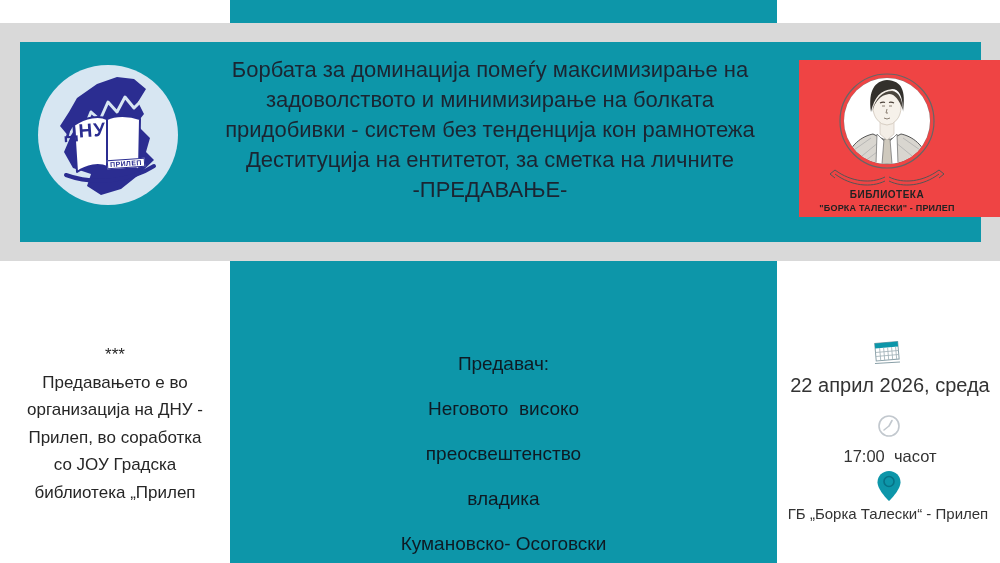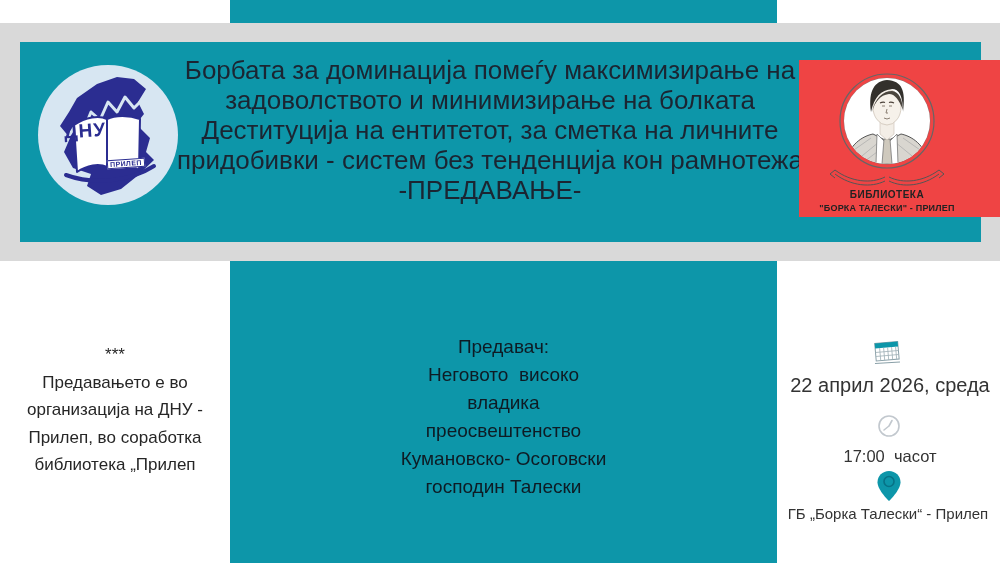--- a/index.html
+++ b/index.html
@@ -9,21 +9,21 @@
 
   
   .v-band { position:absolute; left:230px; top:0; width:547px; height:563px; background:var(--teal,#0d96a9); }
 
   
   .banner { position:absolute; left:0; top:23px; width:1000px; height:238px; background:var(--banner-gray,#d9d9d9); }
   .banner-inner { position:absolute; left:20px; top:19px; width:961px; height:200px; background:var(--teal,#0d96a9); }
 
   
   .title { position:absolute; left:140px; top:13px; width:660px; text-align:center;
-           font-size:26px; line-height:30px; color:var(--title-text,#1b2532); }
+           font-size:22px; line-height:30px; color:var(--title-text,#1b2532); }
   .title-line { white-space:pre; }
 
   
   .logo-dnu { position:absolute; left:17px; top:22px; width:142px; height:142px; }
   .logo-dnu svg { position:absolute; left:0; top:0; }
   .dnu-acronym { position:absolute; left:27px; top:56px; font-size:19px; font-weight:bold;
                  color:var(--navy,#2b2d91); transform:rotate(-4deg); letter-spacing:1px; }
   .dnu-city { position:absolute; left:70px; top:95px; font-size:7px; font-weight:bold;
               color:var(--navy,#2b2d91); border:1px solid var(--navy,#2b2d91); padding:0 2px;
               transform:rotate(-4deg); letter-spacing:.4px; background:#fff; }
@@ -37,21 +37,21 @@
                font-size:9px; font-weight:bold; color:#222; letter-spacing:.2px; white-space:pre; }
 
   
   .note { position:absolute; left:8px; top:341px; width:214px; text-align:center;
           font-size:17px; line-height:27.6px; color:var(--body-text,#262626); }
   .note .line { white-space:pre; }
 
   
   .lecturer { position:absolute; left:240px; top:333px; width:527px; text-align:center;
               font-size:19px; line-height:28px; color:var(--center-text,#0e1b24); }
-  .lecturer .line { white-space:pre; }
+  .lecturer .line { white-space:pre;margin-top:17px; }
 
   
   .event-details { position:absolute; left:0; top:0; width:0; height:0; }
   .detail-text { position:absolute; text-align:center; color:var(--detail-text,#333); white-space:pre; }
   .date-text { left:780px; top:374px; width:220px; font-size:20px; }
   .time-text { left:780px; top:447px; width:220px; font-size:16.5px; }
   .loc-text  { left:772px; top:505px; width:232px; font-size:15px; }
   .cal-icon  { position:absolute; left:872px; top:339px; }
   .clock-icon{ position:absolute; left:877px; top:414px; }
   .pin-icon  { position:absolute; left:876px; top:470px; }
@@ -77,22 +77,22 @@
           </g>
           <path d="M29 111 C56 121 92 118 117 102" fill="none" stroke="#2b2d91" stroke-width="4" stroke-linecap="round"></path>
         </svg>
         <div class="dnu-acronym">ДНУ</div>
         <div class="dnu-city">ПРИЛЕП</div>
       </div>
 
       <div class="title">
         <div class="title-line">Борбата за доминација помеѓу максимизирање на</div>
         <div class="title-line">задоволството и минимизирање на болката</div>
+        <div class="title-line">придобивки - систем без тенденција кон рамнотежа</div>
         <div class="title-line">Деституција на ентитетот, за сметка на личните</div>
-        <div class="title-line">придобивки - систем без тенденција кон рамнотежа</div>
         <div class="title-line">-ПРЕДАВАЊЕ-</div>
       </div>
 
       <div class="logo-lib">
         <svg width="176" height="157" viewBox="0 0 176 157">
           <defs>
               <clipPath id="pclip">
                 <circle cx="88" cy="61" r="43"></circle>
               </clipPath>
             </defs>
@@ -124,28 +124,29 @@
       </div>
 
     </div>
   </div>
 
   <div class="note">
     <div class="line">***</div>
     <div class="line">Предавањето е во</div>
     <div class="line">организација на ДНУ -</div>
     <div class="line">Прилеп, во соработка</div>
+    <div class="line">со ЈОУ Градска</div>
     <div class="line">библиотека „Прилеп</div>
   </div>
 
   <div class="lecturer">
     <div class="line">Предавач:</div>
     <div class="line">Неговото  високо</div>
+    <div class="line">преосвештенство</div>
     <div class="line">владика</div>
-    <div class="line">преосвештенство</div>
     <div class="line">Кумановско- Осоговски</div>
     <div class="line">господин Талески</div>
   </div>
 
   <div class="event-details">
     <svg class="cal-icon" width="30" height="26" viewBox="0 0 30 26">
       <g transform="rotate(-5 15 13)">
         <rect x="3.5" y="3.5" width="23" height="17.5" fill="#ffffff" stroke="#8aa0a8" stroke-width="1"></rect>
         <rect x="3.5" y="3.5" width="23" height="5" fill="#0d96a9"></rect>
         <path d="M8 8.5 V21 M12 8.5 V21 M16 8.5 V21 M20 8.5 V21 M24 8.5 V21 M3.5 12.5 H26.5 M3.5 16.5 H26.5" stroke="#9fb0b6" stroke-width="0.8" fill="none"></path>

